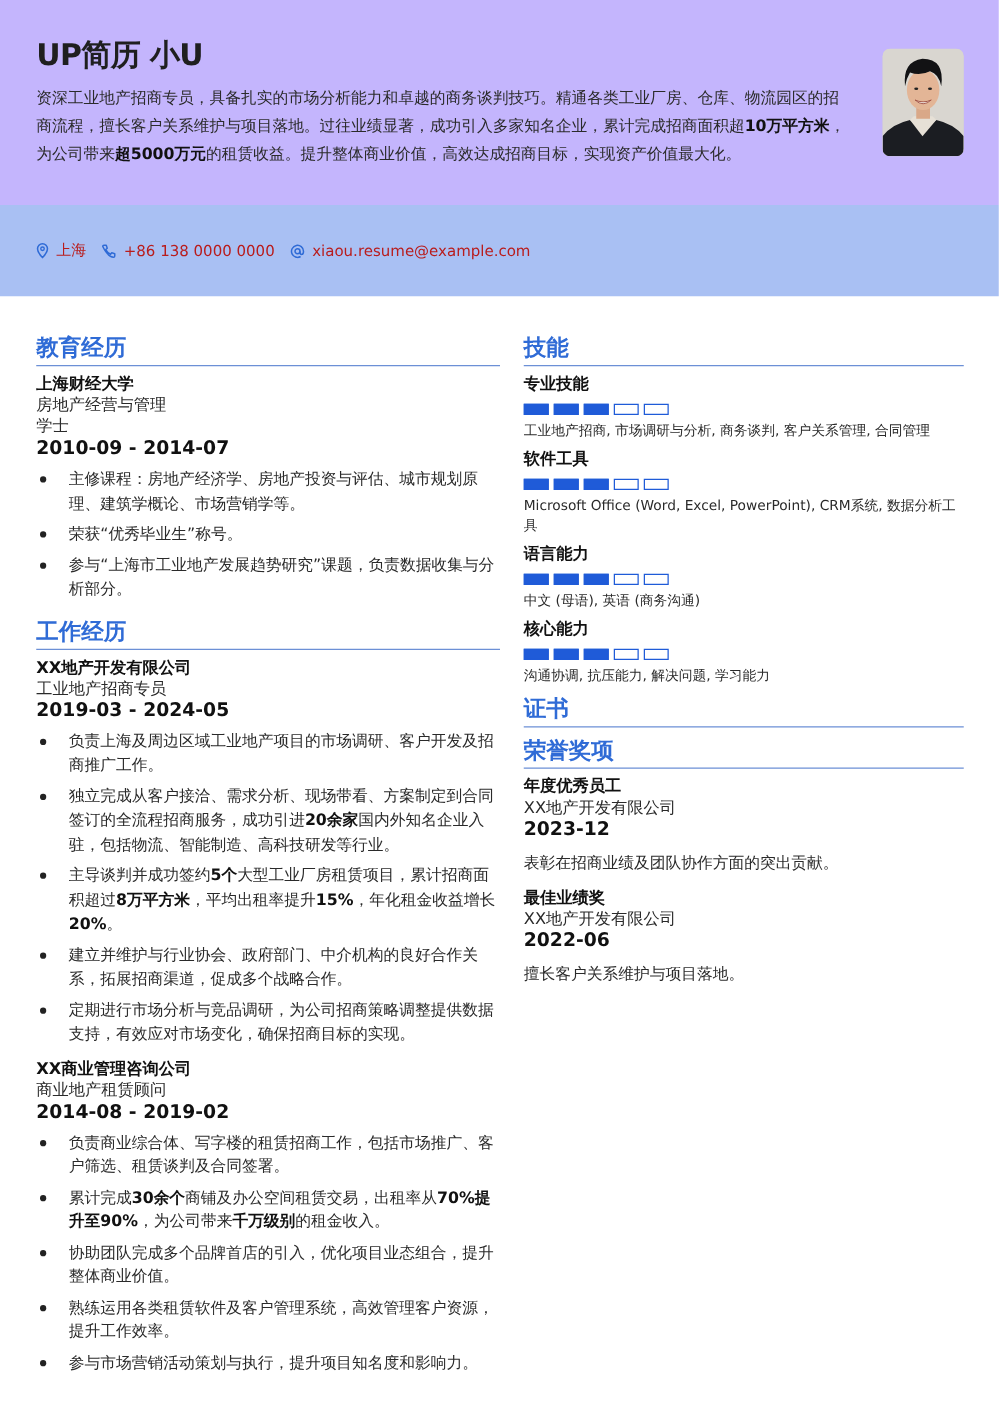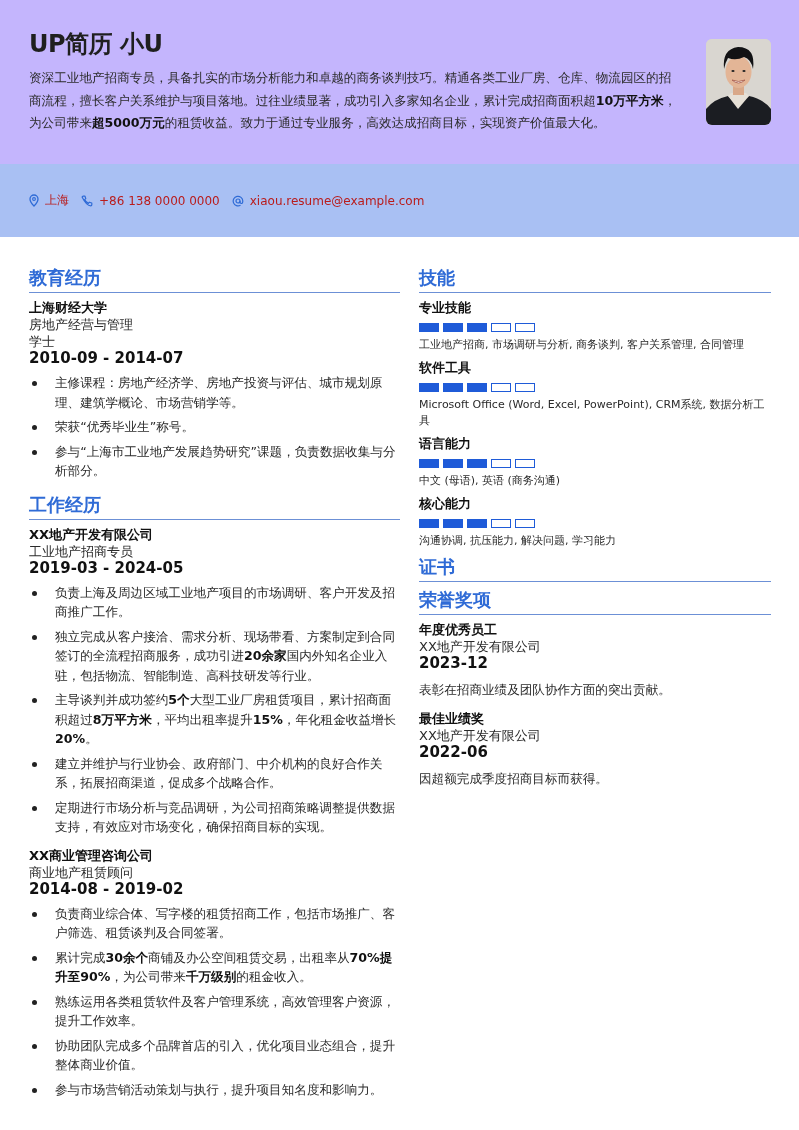--- a/index.html
+++ b/index.html
@@ -36,21 +36,21 @@
   .skill-bar .blk.on { background: #1f5bd8; }
   .skill-desc { font-size: 11px; color: #2a2a2a; line-height: 16px; margin-bottom: 6px; }
 
   .cert-desc { font-size: 12.6px; color: #2a2a2a; line-height: 17px; margin-top: 9px; margin-bottom: 12px; }
 </style>
 </head>
 <body>
 
 <div class="header">
   <div class="name">UP简历 小U</div>
-  <div class="summary" id="summary"><span>资深工业地产招商专员，具备扎实的市场分析能力和卓越的商务谈判技巧。精通各类工业厂房、仓库、物流园区的招商流程，擅长客户关系维护与项目落地。过往业绩显著，成功引入多家知名企业，累计完成招商面积超</span><b>10万平方米</b><span>，为公司带来</span><b>超5000万元</b><span>的租赁收益。致力于通过专业服务，高效达成招商目标，实现资产价值最大化。</span></div>
+  <div class="summary" id="summary"><span>资深工业地产招商专员，具备扎实的市场分析能力和卓越的商务谈判技巧。精通各类工业厂房、仓库、物流园区的招商流程，擅长客户关系维护与项目落地。过往业绩显著，成功引入多家知名企业，累计完成招商面积超</span><b>10万平方米</b><span>，为公司带来</span><b>超5000万元</b><span>的租赁收益。提升整体商业价值，高效达成招商目标，实现资产价值最大化。</span></div>
   <div class="photo">
     <svg width="65" height="86" viewBox="0 0 65 86">
       <rect width="65" height="86" fill="#d9d6d0"></rect>
       <path d="M0 86 L0 70 Q8 60 22 57 L32 66 L43 57 Q57 60 65 70 L65 86 Z" fill="#1b1d22"></path>
       <path d="M22 57 L32 70 L43 57 L40 54 L25 54 Z" fill="#e6e0d6"></path>
       <rect x="27" y="44" width="11" height="12" fill="#d9a888"></rect>
       <ellipse cx="32.5" cy="33" rx="13" ry="16" fill="#e3b596"></ellipse>
       <path d="M18 30 Q16 10 32 8 Q50 8 47 30 Q45 20 38 18 Q30 22 22 19 Q19 24 18 30 Z" fill="#121214"></path>
       <ellipse cx="27" cy="32" rx="1.6" ry="1" fill="#222"></ellipse>
       <ellipse cx="38" cy="32" rx="1.6" ry="1" fill="#222"></ellipse>
@@ -115,22 +115,22 @@
             <li><span>定期进行市场分析与竞品调研，为公司招商策略调整提供数据支持，有效应对市场变化，确保招商目标的实现。</span></li>
           </ul>
         </div>
         <div class="entry" style="margin-top: 10px;">
           <div class="entry-title">XX商业管理咨询公司</div>
           <div class="entry-sub">商业地产租赁顾问</div>
           <div class="entry-date">2014-08 - 2019-02</div>
           <ul class="bullets">
             <li><span>负责商业综合体、写字楼的租赁招商工作，包括市场推广、客户筛选、租赁谈判及合同签署。</span></li>
             <li><span>累计完成</span><b>30余个</b><span>商铺及办公空间租赁交易，出租率从</span><b>70%提升至90%</b><span>，为公司带来</span><b>千万级别</b><span>的租金收入。</span></li>
+            <li><span>协助团队完成多个品牌首店的引入，优化项目业态组合，提升整体商业价值。</span></li>
             <li><span>熟练运用各类租赁软件及客户管理系统，高效管理客户资源，提升工作效率。</span></li>
-            <li><span>协助团队完成多个品牌首店的引入，优化项目业态组合，提升整体商业价值。</span></li>
             <li><span>参与市场营销活动策划与执行，提升项目知名度和影响力。</span></li>
           </ul>
         </div>
       </div>
   </div>
 </div>
 
 <div class="col-right">
   <div class="section">
     <div class="sec-title">技能</div>
@@ -182,17 +182,17 @@
         <div class="entry">
           <div class="entry-title">年度优秀员工</div>
           <div class="entry-sub">XX地产开发有限公司</div>
           <div class="entry-date">2023-12</div>
           <div class="cert-desc">表彰在招商业绩及团队协作方面的突出贡献。</div>
         </div>
         <div class="entry">
           <div class="entry-title">最佳业绩奖</div>
           <div class="entry-sub">XX地产开发有限公司</div>
           <div class="entry-date">2022-06</div>
-          <div class="cert-desc">因超额完成季度招商目标而获得。</div>
+          <div class="cert-desc">擅长客户关系维护与项目落地。</div>
         </div>
       </div>
   </div>
 </div>
 
 </body></html>

